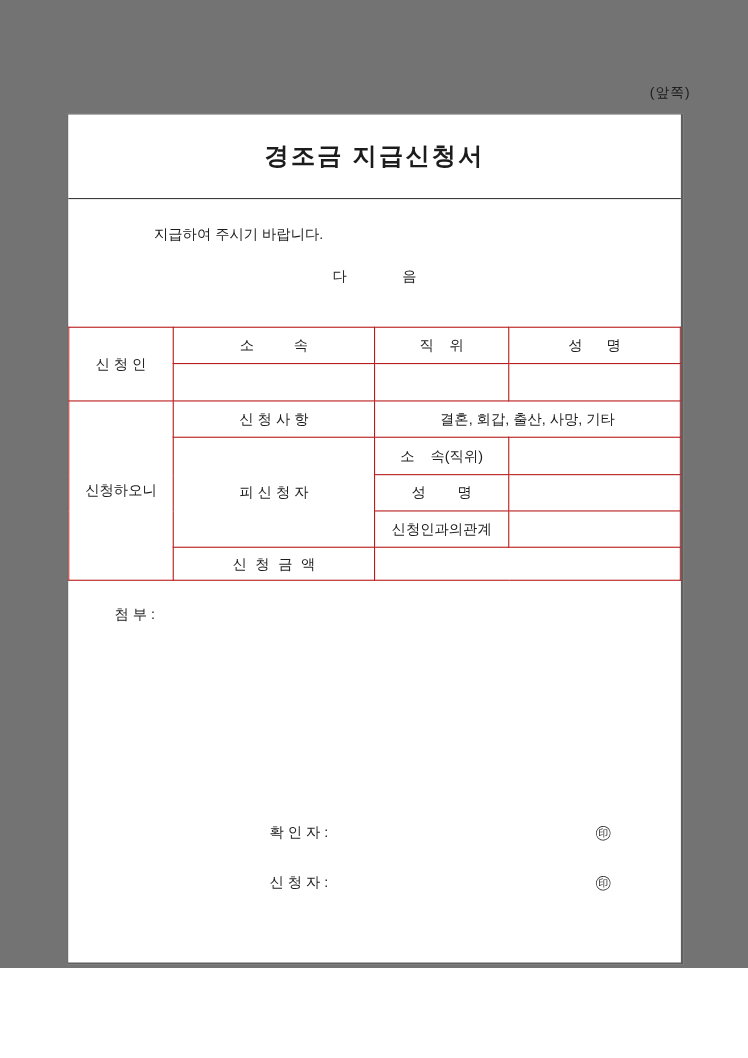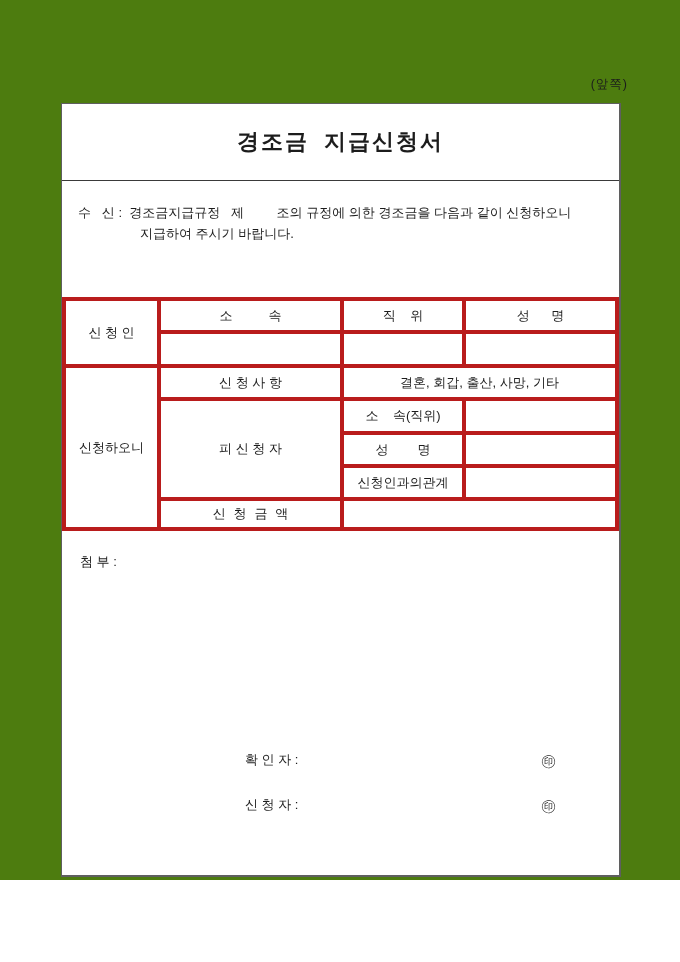--- a/index.html
+++ b/index.html
@@ -6,21 +6,21 @@
     margin: 0;
     padding: 0;
     background: #ffffff;
     color: #1c1c1c;
     font-family: "Liberation Sans", "DejaVu Sans", sans-serif;
   }
   .page {
     position: relative;
     width: 680px;
     height: 880px;
-    background: #4d7c0f;
+    background: #737373;
     overflow: hidden;
   }
   .side-label {
     position: absolute;
     top: 76px;
     right: 52px;
     font-size: 12.5px;
     letter-spacing: 1px;
     white-space: pre;
   }
@@ -39,21 +39,21 @@
   }
   .title-area {
     height: 77px;
     box-sizing: border-box;
     border-bottom: 1px solid #3a3a3a;
     display: flex;
     align-items: center;
     justify-content: center;
   }
   .page-title {
-    font-family: Liberation Mono, monospace;
+    font-family: Liberation Sans, sans-serif;
     font-size: 22px;
     font-weight: bold;
     letter-spacing: 2px;
     white-space: pre;
   }
   .receiver-area {
     height: 116px;
     box-sizing: border-box;
     padding-top: 21px;
     font-size: 13px;
@@ -74,42 +74,42 @@
     font-size: 13px;
     white-space: pre;
   }
   table.form-table {
     width: 100%;
     border-collapse: collapse;
     table-layout: fixed;
     font-size: 13px;
   }
   table.form-table td {
-    border: 4px solid #b91c1c;
+    border: 1px solid #b91c1c;
     text-align: center;
     vertical-align: middle;
     white-space: pre;
     padding: 0;
     overflow: hidden;
   }
   table.form-table .r1 { height: 33px; }
   table.form-table .r2 { height: 34px; }
   table.form-table .r3 { height: 33px; }
   table.form-table .r4 { height: 34px; }
   table.form-table .r5 { height: 33px; }
   table.form-table .r6 { height: 33px; }
   table.form-table .r7 { height: 30px; font-family: Liberation Mono, monospace; }
   .footer-area {
     position: relative;
     height: 343px;
     font-size: 13px;
   }
   .attachment {
     position: absolute;
-    left: 18px;
+    left: 42px;
     top: 22px;
     white-space: pre;
   }
   .date-line {
     position: absolute;
     top: 100px;
     left: 0;
     width: 100%;
     text-align: center;
     white-space: pre;
@@ -138,22 +138,22 @@
 
   <div class="side-label">(앞쪽)</div>
 
   <div class="sheet">
 
     <div class="title-area">
       <div class="page-title">경조금 지급신청서</div>
     </div>
 
     <div class="receiver-area">
-      <div class="receiver-line1">수   신 :  경조금지급규정   제         조의 규정에 의한 경조금을 다음과 같이 신청하오니</div>
       <div class="receiver-line2">지급하여 주시기 바랍니다.</div>
+      <div class="daum">다              음</div>
     </div>
 
     <table class="form-table">
       <colgroup>
         <col style="width:95px">
         <col style="width:183px">
         <col style="width:122px">
         <col>
       </colgroup>
       <tbody>

